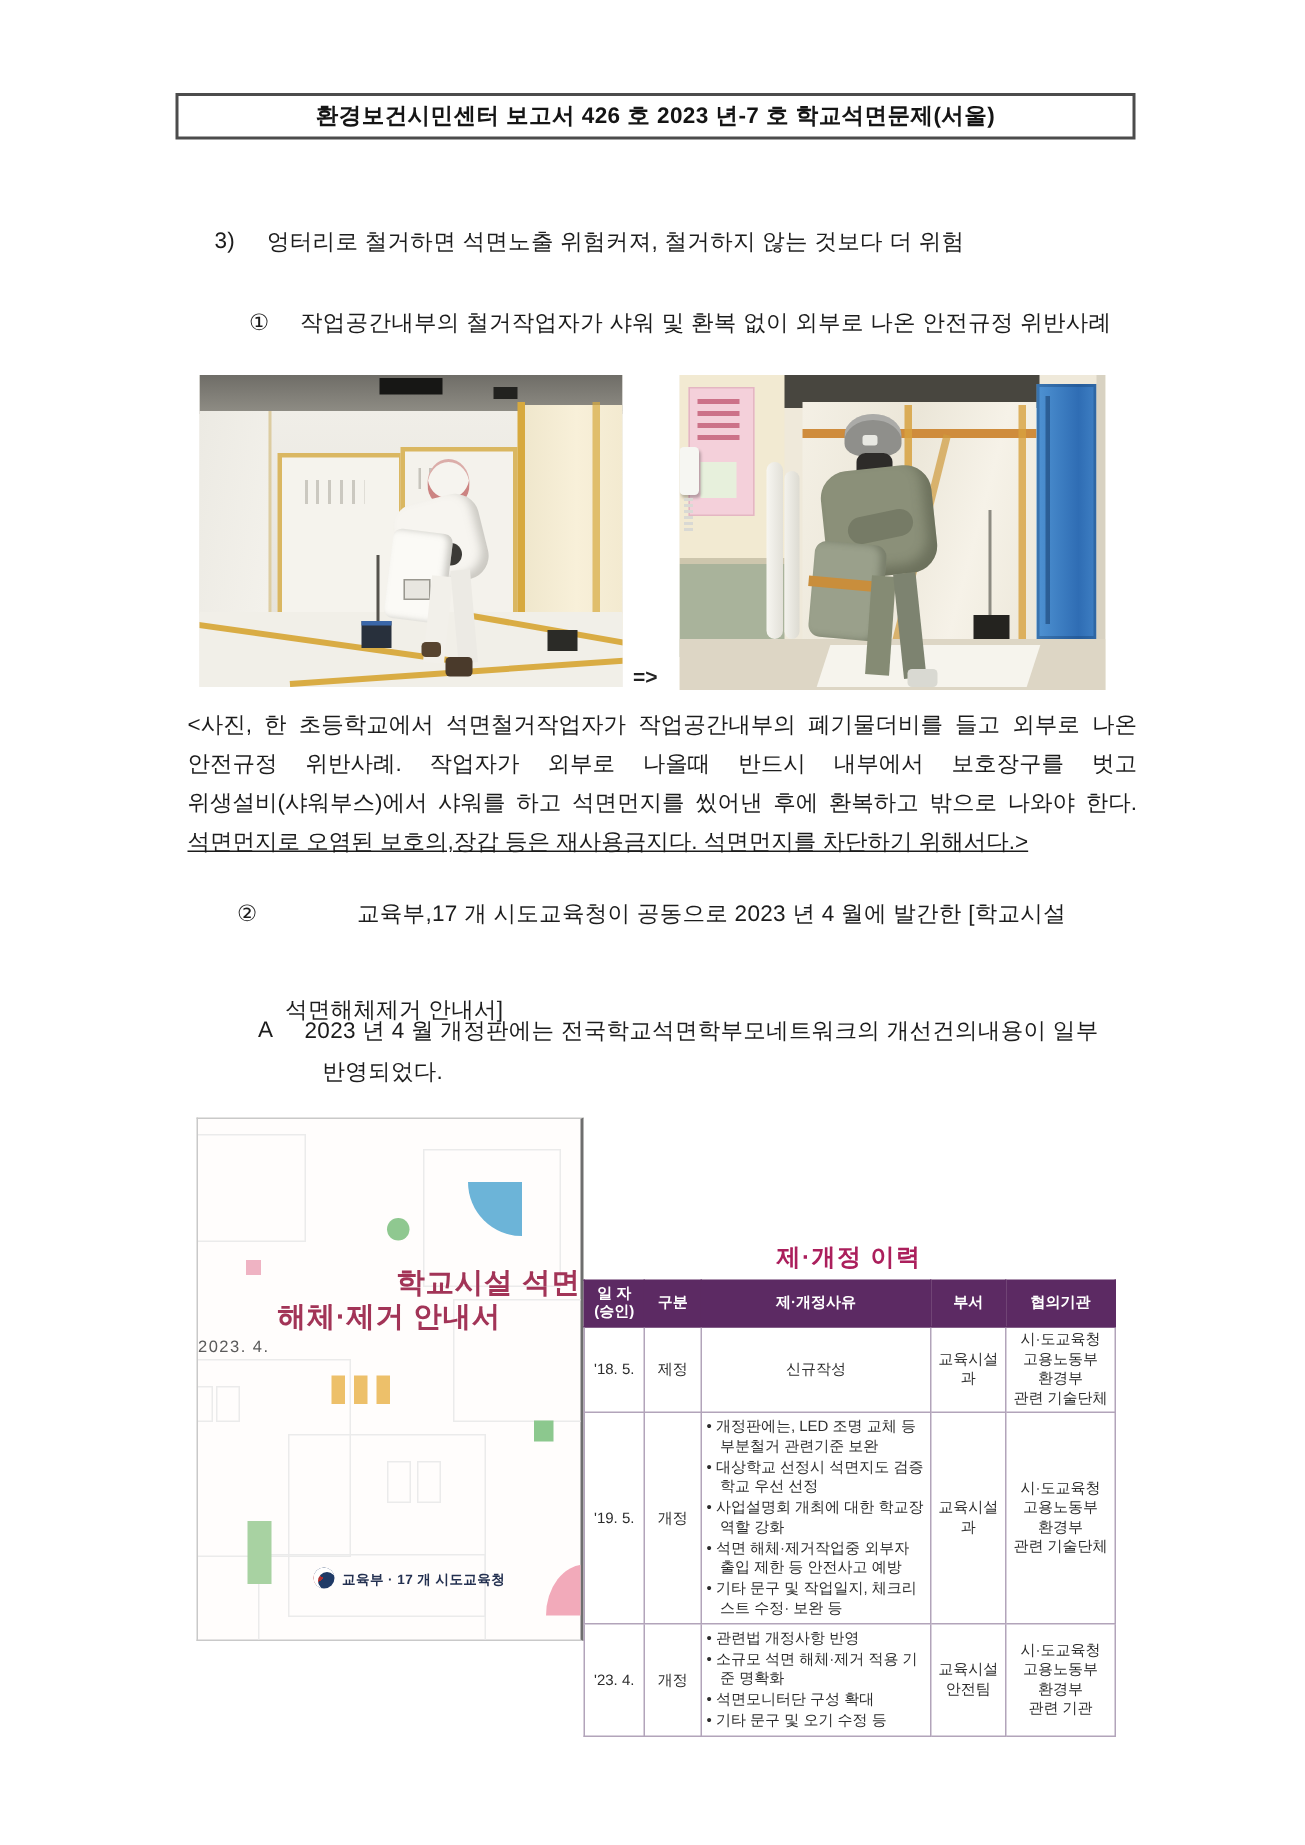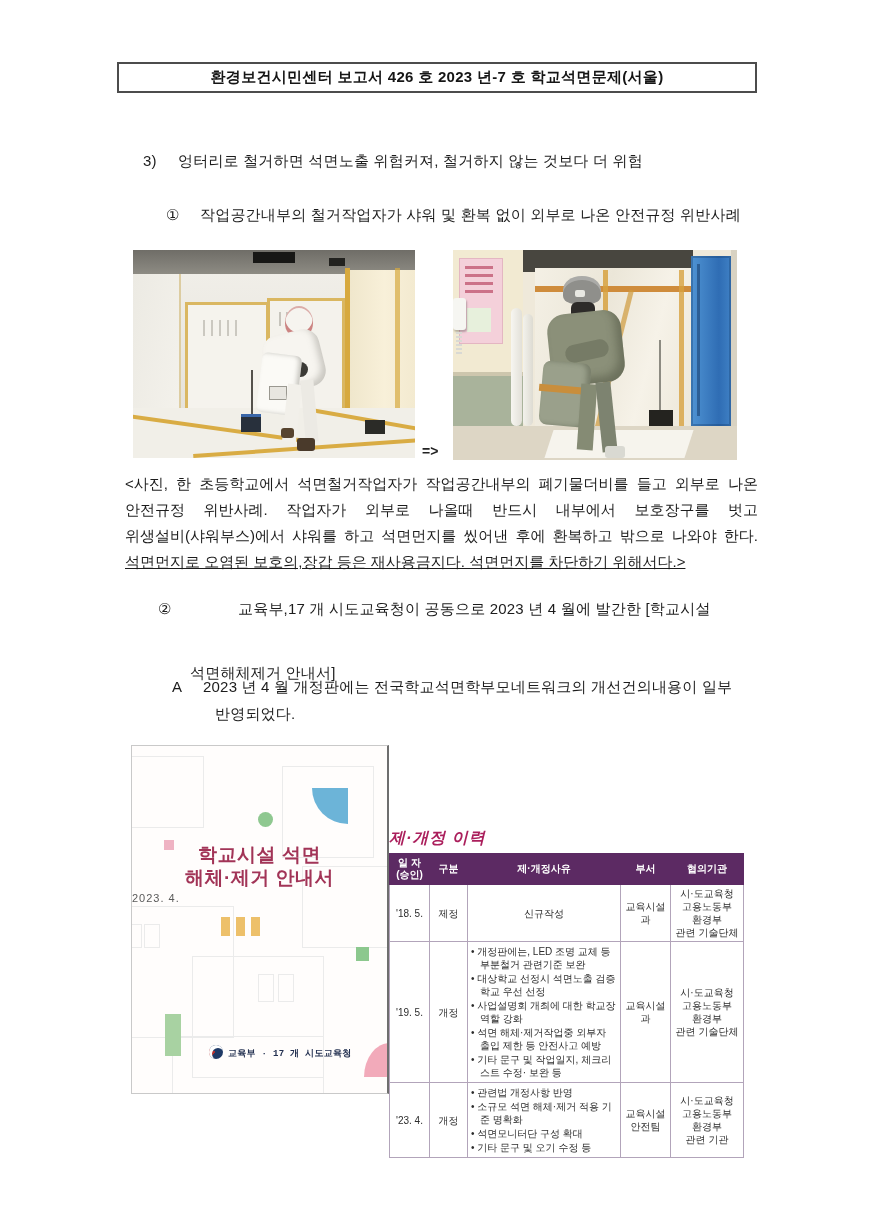--- a/index.html
+++ b/index.html
@@ -30,21 +30,21 @@
 
   
   .cover{left:131px;top:745px;width:255px;height:347px;background:#fffdfc;
          border:1px solid #c9c9c9;border-right:2px solid #6e6e6e;overflow:hidden;}
   .plan{border:1px solid #ebebeb;}
   .cover-title{width:100%;text-align:center;font-weight:700;color:#a23457;font-size:19px;letter-spacing:.5px;}
   .cover-date{width:100%;text-align:left;font-size:11px;color:#5a5a5a;letter-spacing:1px;}
   .cover-pub{font-size:9px;color:#233050;font-weight:600;letter-spacing:.3px;}
 
   
-  .tbl-title{left:389px;top:828px;width:354px;font-size:16px;font-weight:700;color:#ab1f5c;letter-spacing:1px;font-style:italic;}
+  .tbl-title{left:389px;top:828px;width:354px;text-align:center;font-size:16px;font-weight:700;color:#ab1f5c;letter-spacing:1px;}
   table.hist{position:absolute;left:389px;top:853px;width:354px;border-collapse:collapse;table-layout:fixed;
              font-family:"Liberation Sans", sans-serif;}
   table.hist th{background:#5c2a63;color:#ffffff;font-size:10px;font-weight:700;height:30px;
                 border:1px solid #5c2a63;border-left:1px solid rgba(255,255,255,.35);white-space:pre-line;line-height:1.2;padding:0 1px;}
   table.hist th:first-child{border-left:1px solid #5c2a63;}
   table.hist td{border:1px solid #b2a4ba;font-size:10px;color:#2c2c2c;padding:2px 3px;vertical-align:middle;line-height:1.3;}
   td.c{text-align:center;}
   td.pre{white-space:pre-line;text-align:center;}
   .blt{padding-left:9px;text-indent:-9px;text-align:left;margin:1px 0;}
 
@@ -158,31 +158,31 @@
     <i class="plan" style="left:-30px;top:10px;width:100px;height:70px;"></i>
     <i class="plan" style="left:170px;top:120px;width:110px;height:80px;"></i>
     <i class="plan" style="left:-6px;top:178px;width:14px;height:22px;"></i>
     <i class="plan" style="left:12px;top:178px;width:14px;height:22px;"></i>
     <i class="plan" style="left:126px;top:228px;width:14px;height:26px;"></i>
     <i class="plan" style="left:146px;top:228px;width:14px;height:26px;"></i>
     <i class="plan" style="left:40px;top:290px;width:150px;height:80px;"></i>
     <i style="left:180px;top:42px;width:36px;height:36px;background:#6cb4d8;border-radius:0 0 0 100%;"></i>
     <i style="left:126px;top:66px;width:15px;height:15px;background:#8fc890;border-radius:50%;"></i>
     <i style="left:32px;top:94px;width:10px;height:10px;background:#efb3c3;"></i>
-    <div class="abs cover-title" style="top:96px;">학교시설 석면</div>
+    <div class="abs cover-title" style="top:96px;text-align:right;">학교시설 석면</div>
     <div class="abs cover-title" style="top:119px;">해체·제거 안내서</div>
     <div class="abs cover-date" style="top:146px;">2023. 4.</div>
     <i style="left:89px;top:171px;width:9px;height:19px;background:#edc06a;"></i>
     <i style="left:104px;top:171px;width:9px;height:19px;background:#edc06a;"></i>
     <i style="left:119px;top:171px;width:9px;height:19px;background:#edc06a;"></i>
     <i style="left:224px;top:201px;width:13px;height:14px;background:#8cc88e;"></i>
     <i style="left:33px;top:268px;width:16px;height:42px;background:#a8d2a2;"></i>
     <i style="left:232px;top:297px;width:26px;height:34px;background:#f2aaba;border-radius:100% 0 0 0;"></i>
     <i style="left:77px;top:299px;width:14px;height:14px;border-radius:50%;background:conic-gradient(#1f3a66 0 65%, #b03030 65% 82%, #1f3a66 82%);box-shadow:inset 2px 2px 0 1px #ffffff;"></i>
-    <div class="abs cover-pub" style="left:96px;top:301px;font-family:Liberation Mono, monospace;">교육부 · 17 개 시도교육청</div>
+    <div class="abs cover-pub" style="left:96px;top:301px;">교육부 · 17 개 시도교육청</div>
   </div>
 
   <div class="abs tbl-title">제·개정 이력</div>
   <table class="hist">
     <colgroup>
         <col style="width:40px">
         <col style="width:38px">
         <col style="width:153px">
         <col style="width:50px">
         <col style="width:73px">
@@ -206,21 +206,21 @@
         <td class="pre">시·도교육청
 고용노동부
 환경부
 관련 기술단체</td>
       </tr>
       <tr style="height:110px;">
         <td class="c">'19. 5.</td>
         <td class="c">개정</td>
         <td>
           <div class="blt">• 개정판에는, LED 조명 교체 등 부분철거 관련기준 보완</div>
-          <div class="blt">• 대상학교 선정시 석면노출 검증 학교 우선 선정</div>
+          <div class="blt">• 대상학교 선정시 석면지도 검증 학교 우선 선정</div>
           <div class="blt">• 사업설명회 개최에 대한 학교장 역할 강화</div>
           <div class="blt">• 석면 해체·제거작업중 외부자 출입 제한 등 안전사고 예방</div>
           <div class="blt">• 기타 문구 및 작업일지, 체크리스트 수정· 보완 등</div>
         </td>
         <td class="c">교육시설과</td>
         <td class="pre">시·도교육청
 고용노동부
 환경부
 관련 기술단체</td>
       </tr>

